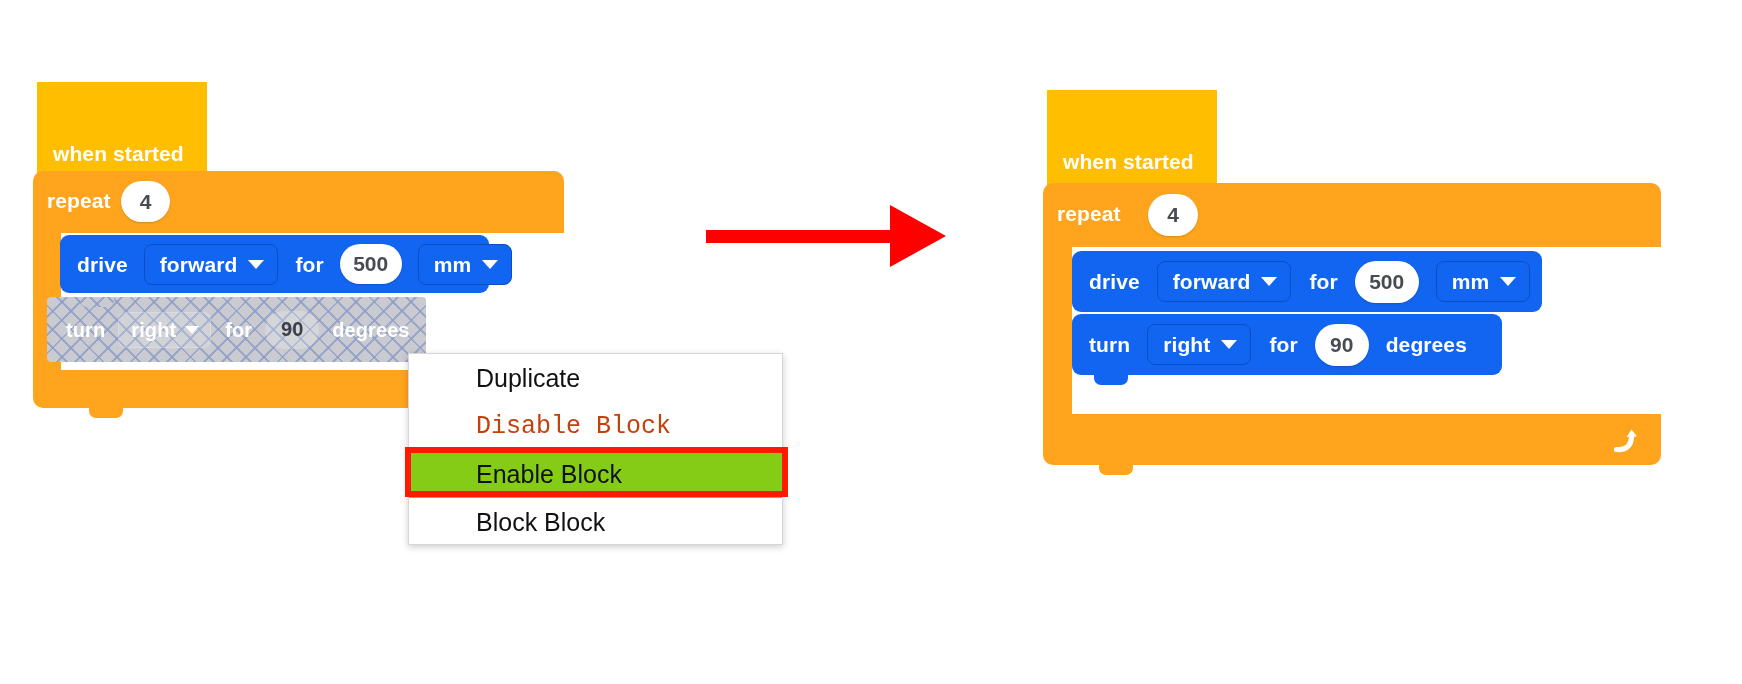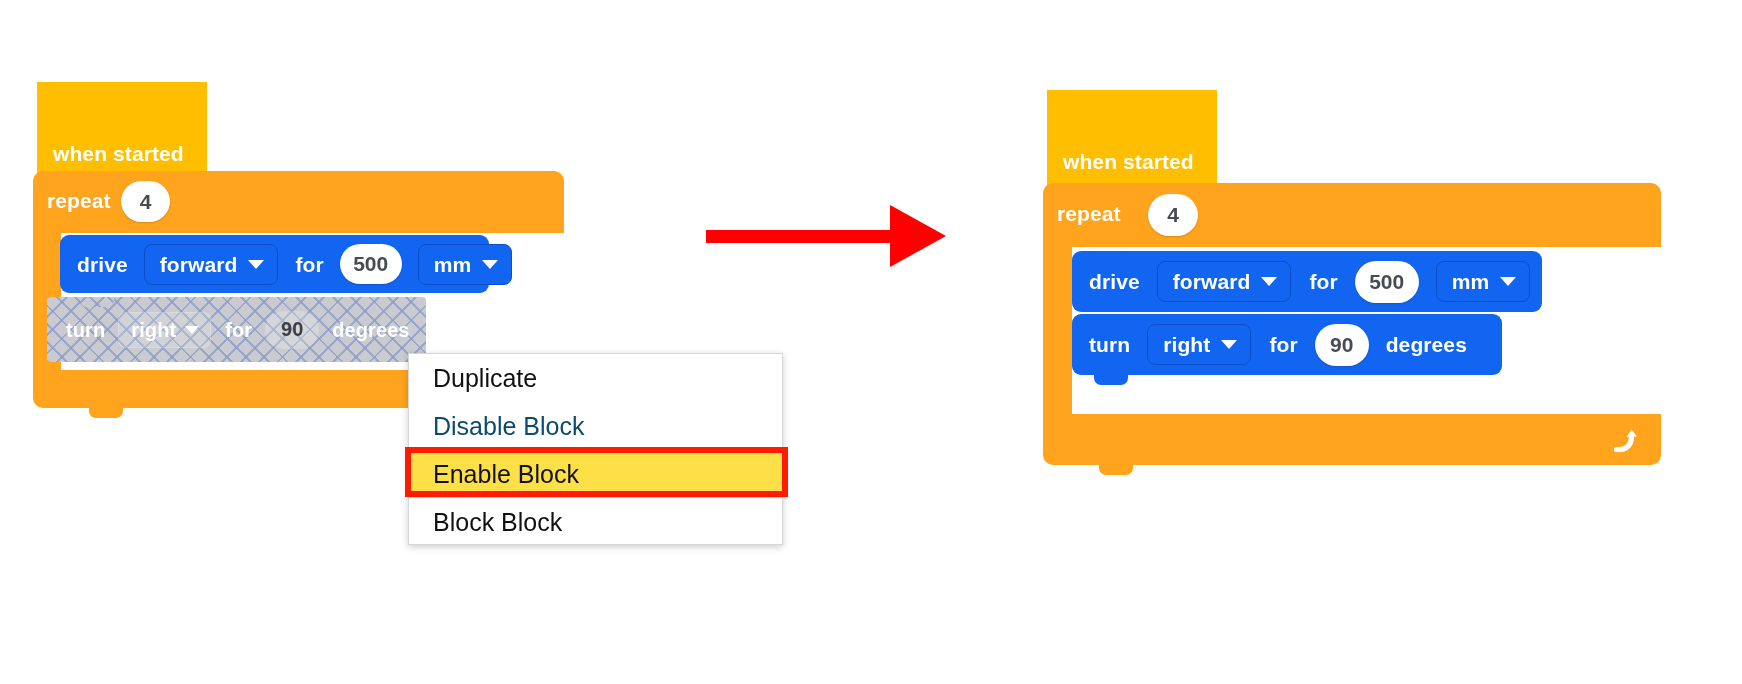--- a/index.html
+++ b/index.html
@@ -125,28 +125,28 @@
   .ctxmenu{
     position:absolute;
     background:#ffffff;
     border:1px solid #d6d6d6;
     box-shadow:0 2px 7px rgba(0,0,0,.20);
     box-sizing:border-box;
   }
   .ctxitem{
     height:48px;
     display:flex;align-items:center;
-    padding-left:24px;
+    padding-left:67px;
     font-size:25px;
     color:#111111;
     box-sizing:border-box;
     white-space:nowrap;
   }
-  .ctxitem.dim{color:#0c4a6e;}
-  .ctxitem.sel{background:#fde047;}
+  .ctxitem.dim{color:#c2410c;font-family:Liberation Mono, monospace;}
+  .ctxitem.sel{background:#84cc16;}
 
   .redbox{
     position:absolute;
     border:6px solid #FF1A00;
     box-sizing:border-box;
     pointer-events:none;
   }
 
   
   .arrow-shaft{

